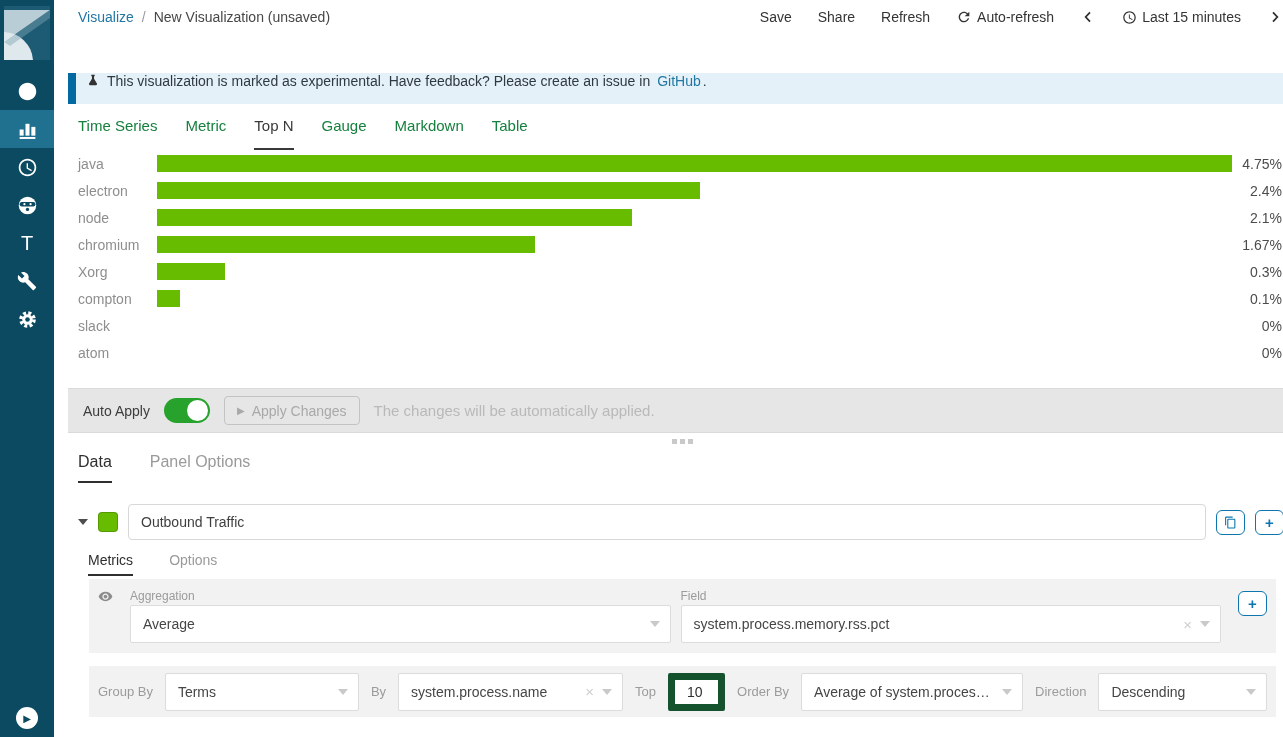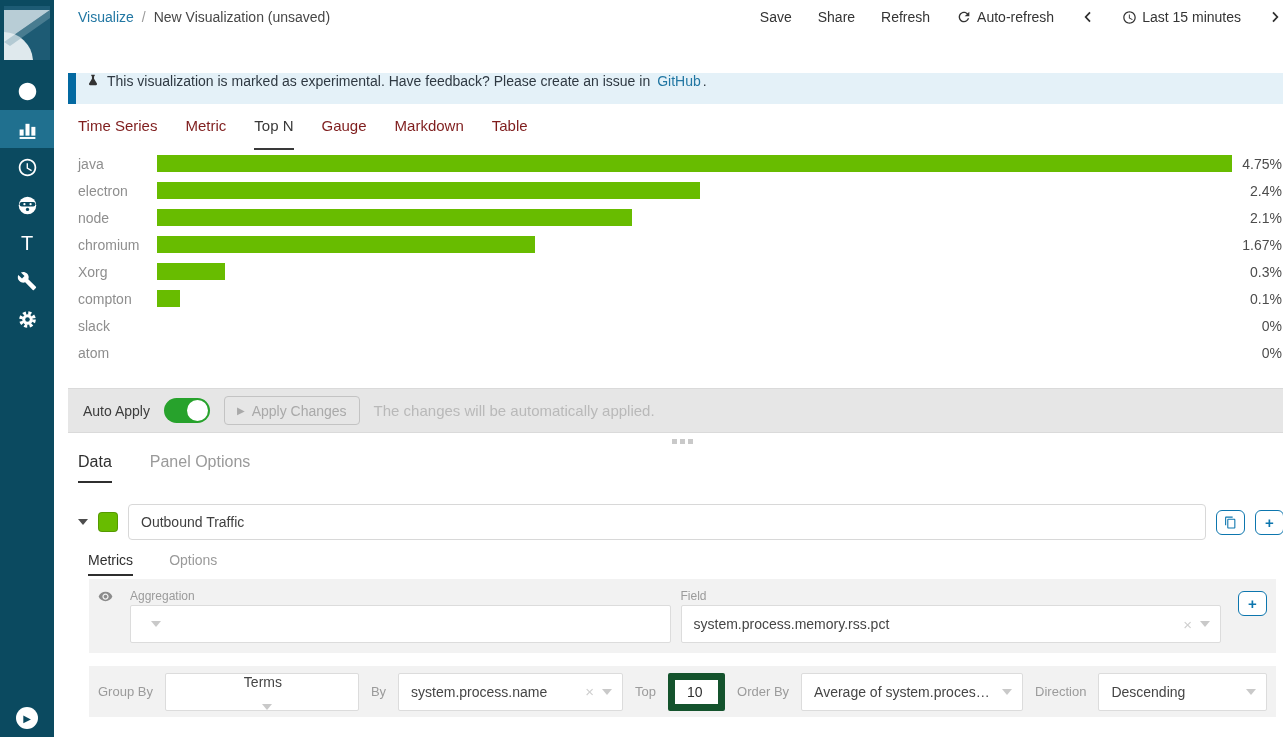--- a/index.html
+++ b/index.html
@@ -30,21 +30,21 @@
   .toolbar .tool { display:flex; align-items:center; gap:5px; cursor:pointer; white-space:nowrap; }
   .chev { display:flex; align-items:center; cursor:pointer; }
 
   
   .banner { height:31px; background:#e4f1f8; border-left:8px solid #0369a1;
     display:flex; align-items:flex-start; gap:7px; padding-left:10px; font-size:14px; color:#2f3942; }
   .banner a { color:#2277a3; text-decoration:none; cursor:pointer; }
 
   
   .viz-tabs { padding:13px 0 0 10px; height:46px; display:flex; gap:28px; font-size:15px; }
-  .viz-tab { color:#7f1d1d; cursor:pointer; padding-bottom:5px; }
+  .viz-tab { color:#15803d; cursor:pointer; padding-bottom:5px; }
   .viz-tab.active { color:#393939; border-bottom:2px solid #393939; }
 
   
   .chart { padding:0 15px 0 10px; }
   .chart-row { height:27px; display:flex; align-items:center; }
   .chart-label { width:79px; flex:none; font-size:14px; color:#8e8e8e; }
   .chart-track { flex:1; height:17px; position:relative; }
   .chart-bar { height:17px; width:0; }
   .chart-value { flex:none; min-width:50px; text-align:right; font-size:14px; color:#4c4c4c; }
 
@@ -96,21 +96,21 @@
     border-top:6px solid #c9c9c9; margin-left:8px; flex:none; }
   .sel-clear { color:#cfcfcf; font-size:15px; margin-left:8px; flex:none; cursor:pointer; }
   .metrics-panel .plus-cell { grid-column:4; grid-row:1 / span 2; display:flex; justify-content:flex-end; align-items:flex-start; padding-top:4px; }
 
   
   .groupby-panel { margin:13px 21px 0 21px; background:#f2f2f2; height:51px;
     display:flex; align-items:center; gap:12px; padding:0 9px; }
   .gb-label { font-size:13px; color:#9b9b9b; white-space:nowrap; }
   .top-input { width:57px; height:38px; border:7px solid #14532d; border-radius:2px; background:#fff;
     padding:0 12px; font-size:14px; color:#2f2f2f; font-family:"Liberation Sans",sans-serif; outline:none; }
-  .w-terms { width:194px;flex-direction:column; } .w-byfield { width:225px; } .w-order { width:222px; } .w-dir { flex:1; }
+  .w-terms { width:194px; } .w-byfield { width:225px; } .w-order { width:222px; } .w-dir { flex:1; }
 </style>
 </head>
 <body>
 
 <div class="page">
 
   <aside class="sidebar">
     <div class="logo">
       <svg width="46" height="54" viewBox="0 0 46 54">
         <rect width="46" height="54" fill="#1d5b74"></rect>
@@ -326,20 +326,21 @@
 
     <div class="metrics-panel">
       <span class="eye">
         <svg width="15" height="15" viewBox="0 0 24 24">
           <path fill="#8c8c8c" d="M12 4.5C7 4.5 2.73 7.61 1 12c1.73 4.39 6 7.5 11 7.5s9.27-3.11 11-7.5c-1.73-4.39-6-7.5-11-7.5zM12 17c-2.76 0-5-2.24-5-5s2.24-5 5-5 5 2.24 5 5-2.24 5-5 5zm0-8c-1.66 0-3 1.34-3 3s1.34 3 3 3 3-1.34 3-3-1.34-3-3-3z"></path>
         </svg>
       </span>
       <span class="fld-label" style="grid-column:3;grid-row:1;">Field</span>
       <span class="fld-label" style="grid-column:2;grid-row:1;">Aggregation</span>
       <div class="select" style="grid-column:2;grid-row:2;">
+        <span class="val">Average</span>
         <span class="sel-caret"></span>
       </div>
       <div class="select" style="grid-column:3;grid-row:2;">
         <span class="val">system.process.memory.rss.pct</span>
         <span class="sel-clear">×</span>
         <span class="sel-caret"></span>
       </div>
       <div class="plus-cell">
         <button class="icon-btn">
           <span>+</span>

